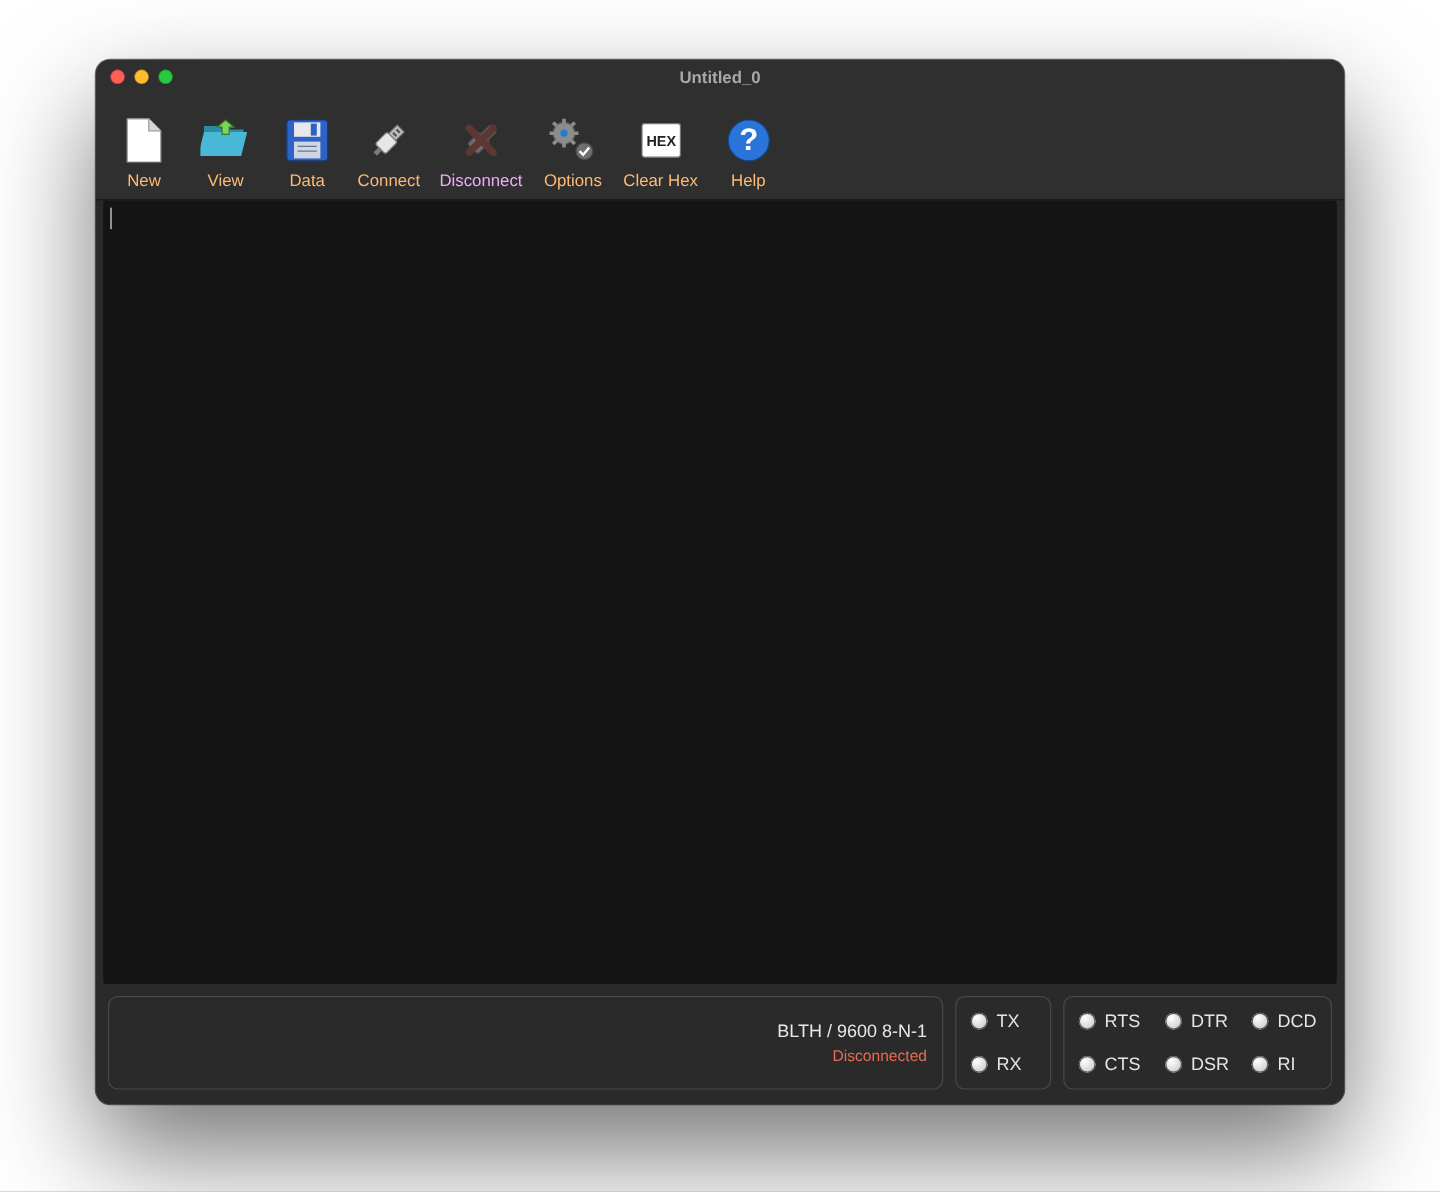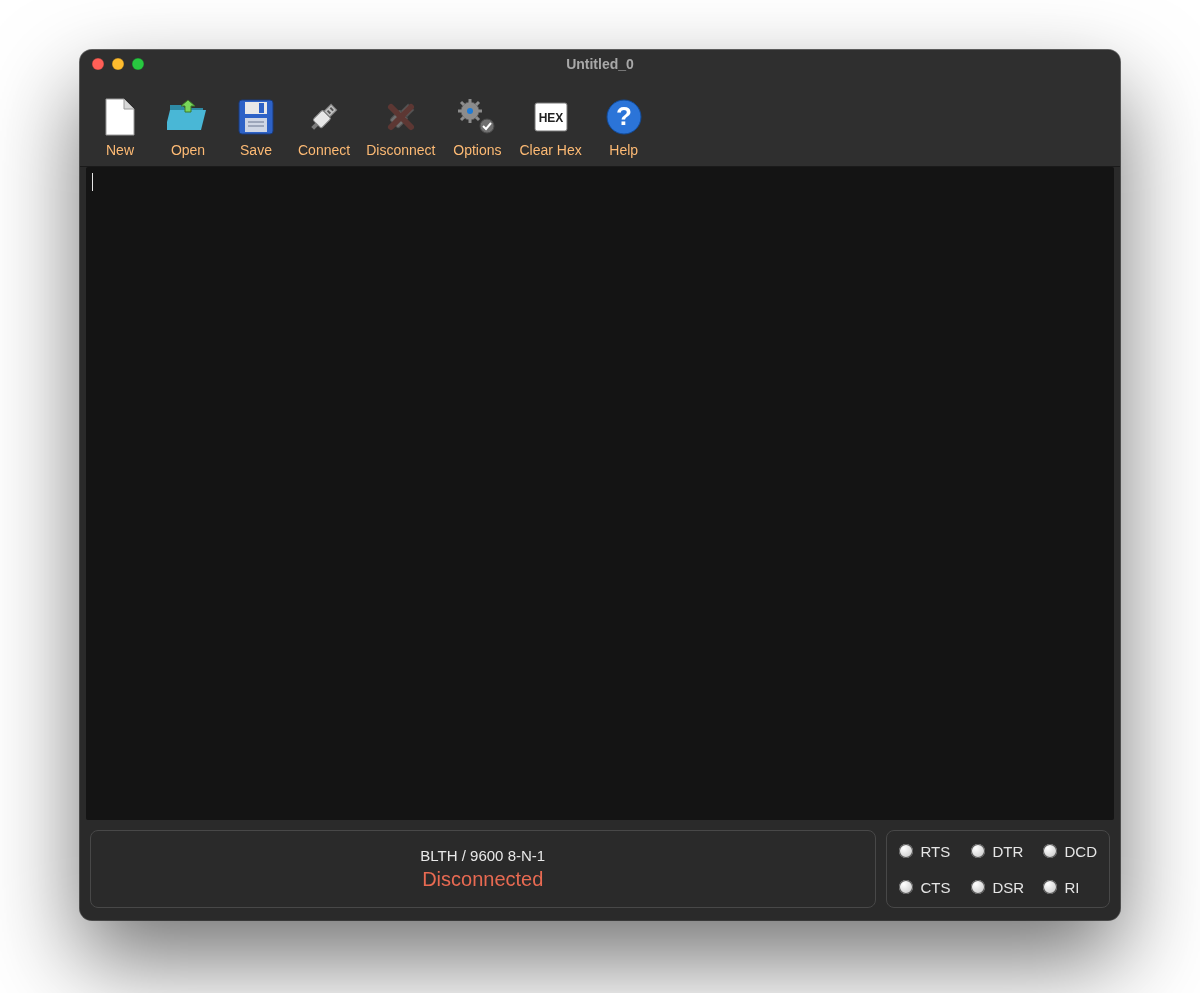--- a/index.html
+++ b/index.html
@@ -82,21 +82,21 @@
   .tbtn .icon {
     width: 42px; height: 42px;
     display: flex; align-items: center; justify-content: center;
     margin-bottom: 4px;
   }
   .tbtn .lbl {
     font-size: 14px;
     color: #fdba74;
     white-space: nowrap;
   }
-  .tbtn.disabled .lbl { color: #fdba74; }
+  .tbtn.disabled .lbl { color: #f0abfc; }
   .tbtn.disabled .icon { opacity: 0.45; filter: grayscale(30%); }
 
   
   .terminal {
     flex: 1 1 auto;
     background: #141414;
     margin: 0 6px;
     position: relative;
     border-radius: 2px;
   }
@@ -119,27 +119,27 @@
   .panel {
     border: 1px solid #484848;
     border-radius: 8px;
     background: #2a2a2a;
     display: flex;
     align-items: center;
   }
   .panel.conn {
     flex: 1 1 auto;
     flex-direction: column;
-    align-items: center;
+    align-items: flex-end;
     justify-content: center;
-    padding: 6px 28px;
+    padding: 6px 12px;
     gap: 4px;
   }
   .conn .line1 { color: #e8e8e8; font-size: 15px; font-weight: 500; }
-  .conn .line2 { color: #e86a52; font-size: 20px; }
+  .conn .line2 { color: #e86a52; font-size: 13px; }
   .sig-panel {
     padding: 4px 12px;
     display: grid;
     grid-auto-flow: column;
     grid-template-rows: 1fr 1fr;
     column-gap: 18px;
     row-gap: 4px;
     align-items: center;
   }
   .sig {
@@ -182,35 +182,35 @@
       </div>
 
       <div class="tbtn">
         <span class="icon">
           <svg width="42" height="38" viewBox="0 0 42 38">
             <path d="M3 12 h36 l-5 20 h-36 z" fill="#49b7d6"></path>
             <path d="M3 12 v-5 h12 l3 3 h18 v2" fill="#2e8aa5"></path>
             <path d="M14 8 l7 -6 7 6 h-4 v6 h-6 v-6 z" fill="#79d65a" stroke="#3c7a2a"></path>
           </svg>
         </span>
-        <span class="lbl">Open</span>
+        <span class="lbl">View</span>
       </div>
 
       <div class="tbtn">
         <span class="icon">
           <svg width="38" height="38" viewBox="0 0 38 38">
             <rect x="2" y="2" width="34" height="34" rx="3" fill="#2d62c7" stroke="#1a3b7a"></rect>
             <rect x="8" y="4" width="22" height="12" fill="#e8e8e8"></rect>
             <rect x="22" y="5" width="5" height="10" fill="#2d62c7"></rect>
             <rect x="8" y="20" width="22" height="14" fill="#cfd6e4"></rect>
             <line x1="11" y1="24" x2="27" y2="24" stroke="#6a7690"></line>
             <line x1="11" y1="28" x2="27" y2="28" stroke="#6a7690"></line>
           </svg>
         </span>
-        <span class="lbl">Save</span>
+        <span class="lbl">Data</span>
       </div>
 
       <div class="tbtn">
         <span class="icon">
           <svg width="40" height="40" viewBox="0 0 40 40">
             <g transform="rotate(-45 20 20)">
               <rect x="10" y="14" width="14" height="12" rx="2" fill="#e6e6e6" stroke="#8a8a8a"></rect>
               <rect x="24" y="16" width="10" height="8" fill="#bfbfbf" stroke="#7a7a7a"></rect>
               <rect x="26" y="18" width="2" height="4" fill="#555"></rect>
               <rect x="30" y="18" width="2" height="4" fill="#555"></rect>
@@ -289,20 +289,30 @@
       <span></span>
       <div class="caret"></div>
     </div>
 
     <div class="statusbar">
       <div class="panel conn">
         <div class="line1">BLTH / 9600 8-N-1</div>
         <div class="line2">Disconnected</div>
       </div>
 
+      <div class="panel sig-panel">
+        <div class="sig">
+          <span class="led"></span>
+          <span>TX</span>
+        </div>
+        <div class="sig">
+          <span class="led"></span>
+          <span>RX</span>
+        </div>
+      </div>
 
       <div class="panel sig-panel">
         <div class="sig">
           <span class="led"></span>
           <span>RTS</span>
         </div>
         <div class="sig">
           <span class="led"></span>
           <span>CTS</span>
         </div>

